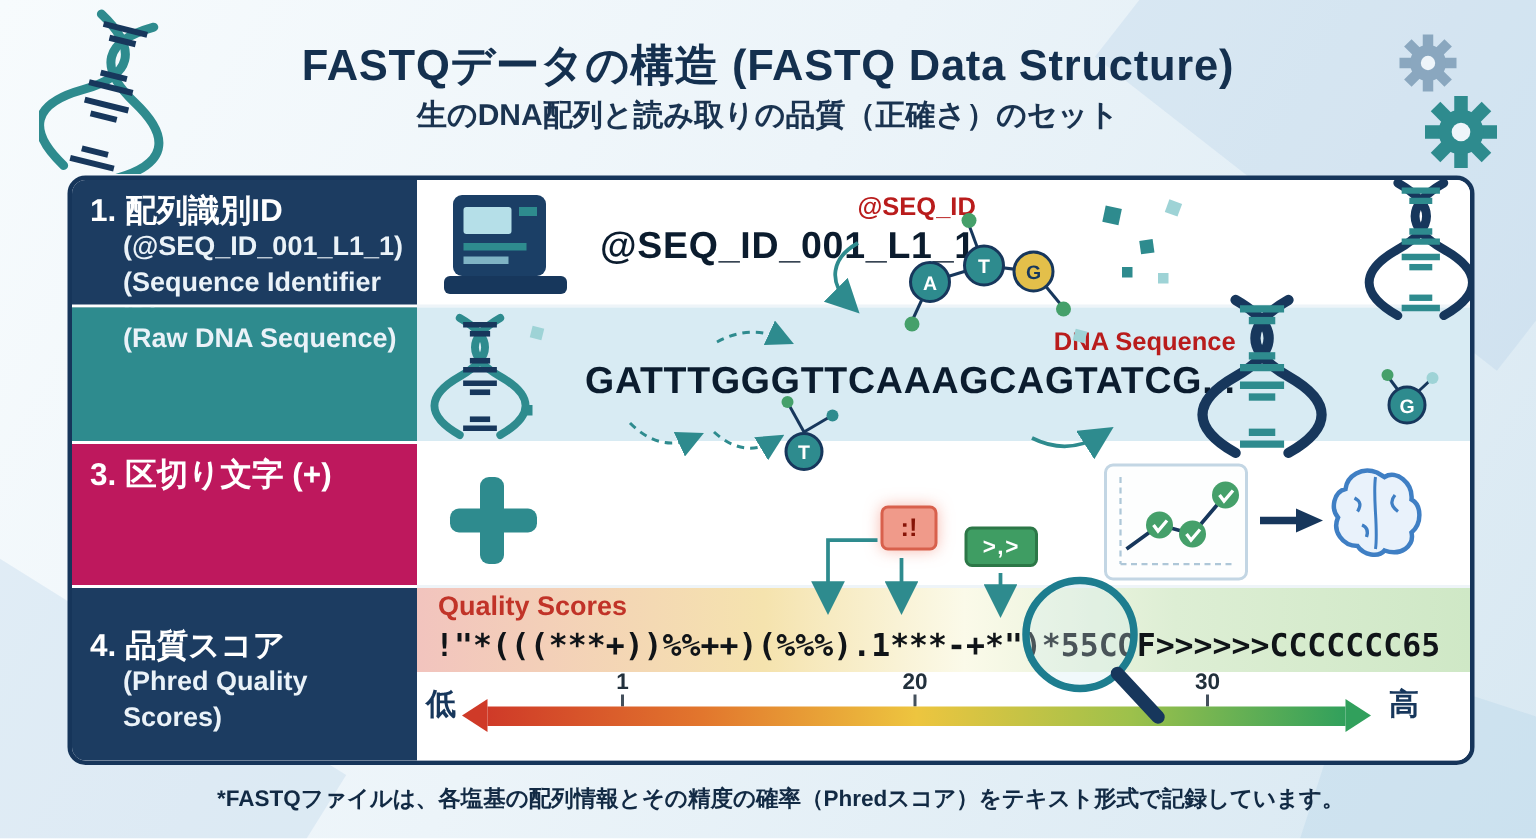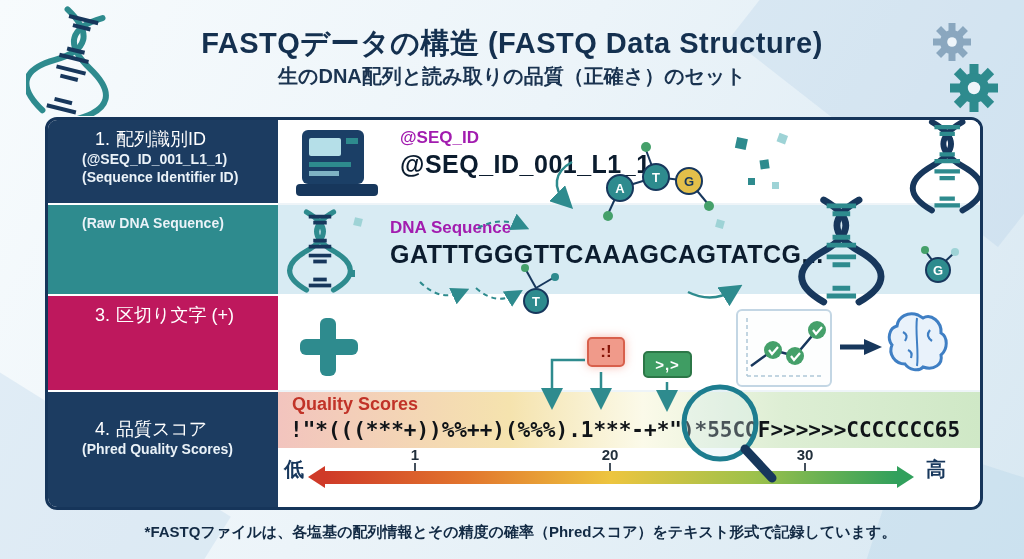--- a/index.html
+++ b/index.html
@@ -25,32 +25,32 @@
   .row1 { top:0; height:85px; }
   .row2 { top:85px; height:91px; }
   .row3 { top:176px; height:96px; }
   .row4 { top:272px; height:115px; }
   .label-cell { position:absolute; left:0; top:0; width:230px; height:100%;
                 padding:9px 8px 0 12px; border-bottom:2px solid #ffffff; }
   .row4 .label-cell { padding-top:27px; border-bottom:none; }
   .lc-navy { background:#1c3c61; }
   .lc-teal { background:#2e8b8e; }
   .lc-blue { background:#be185d; }
-  .label-main { color:#fff; font-weight:normal; font-size:18px; line-height:1.15;margin-left:35px; }
+  .label-main { color:#fff; font-weight:bold; font-size:21px; line-height:1.15; }
   .label-main .num { margin-right:6px; }
-  .label-sub { color:#eaf2f8; font-weight:bold; font-size:14px; padding-left:22px; line-height:1.3; }
+  .label-sub { color:#eaf2f8; font-weight:bold; font-size:18px; padding-left:22px; line-height:1.3; }
   .content { position:absolute; left:230px; top:0; right:0; height:100%; }
   .c-white { background:#ffffff; border-bottom:2px solid #eef4f8; }
   .c-blue  { background:#d8ebf3; border-bottom:2px solid #ffffff; }
   .c-plain { background:#ffffff; }
 
   .field { position:absolute; }
   .r1-field { left:122px; top:8px; }
   .r2-field { left:112px; top:13px; }
-  .field-label { font-size:17px; font-weight:bold; color:#a21caf; }
+  .field-label { font-size:17px; font-weight:bold; color:#b91c1c;text-align:right; }
   .field-value { font-size:25px; font-weight:bold; color:#0b1c2e; letter-spacing:0.5px; margin-top:2px; }
 
   .badge { position:absolute; display:flex; align-items:center; justify-content:center;
            font-weight:bold; border-radius:5px; }
   .badge-red { left:309px; top:41px; width:38px; height:30px; background:#f09a8a;
                border:2px solid #d8604c; color:#871407; font-size:17px;
                box-shadow:0 0 10px rgba(240,130,110,0.55); }
   .badge-green { left:365px; top:55px; width:49px; height:27px; background:#3f9d63;
                  border:2px solid #2c7747; color:#fff; font-size:15px; letter-spacing:1px; }
 

